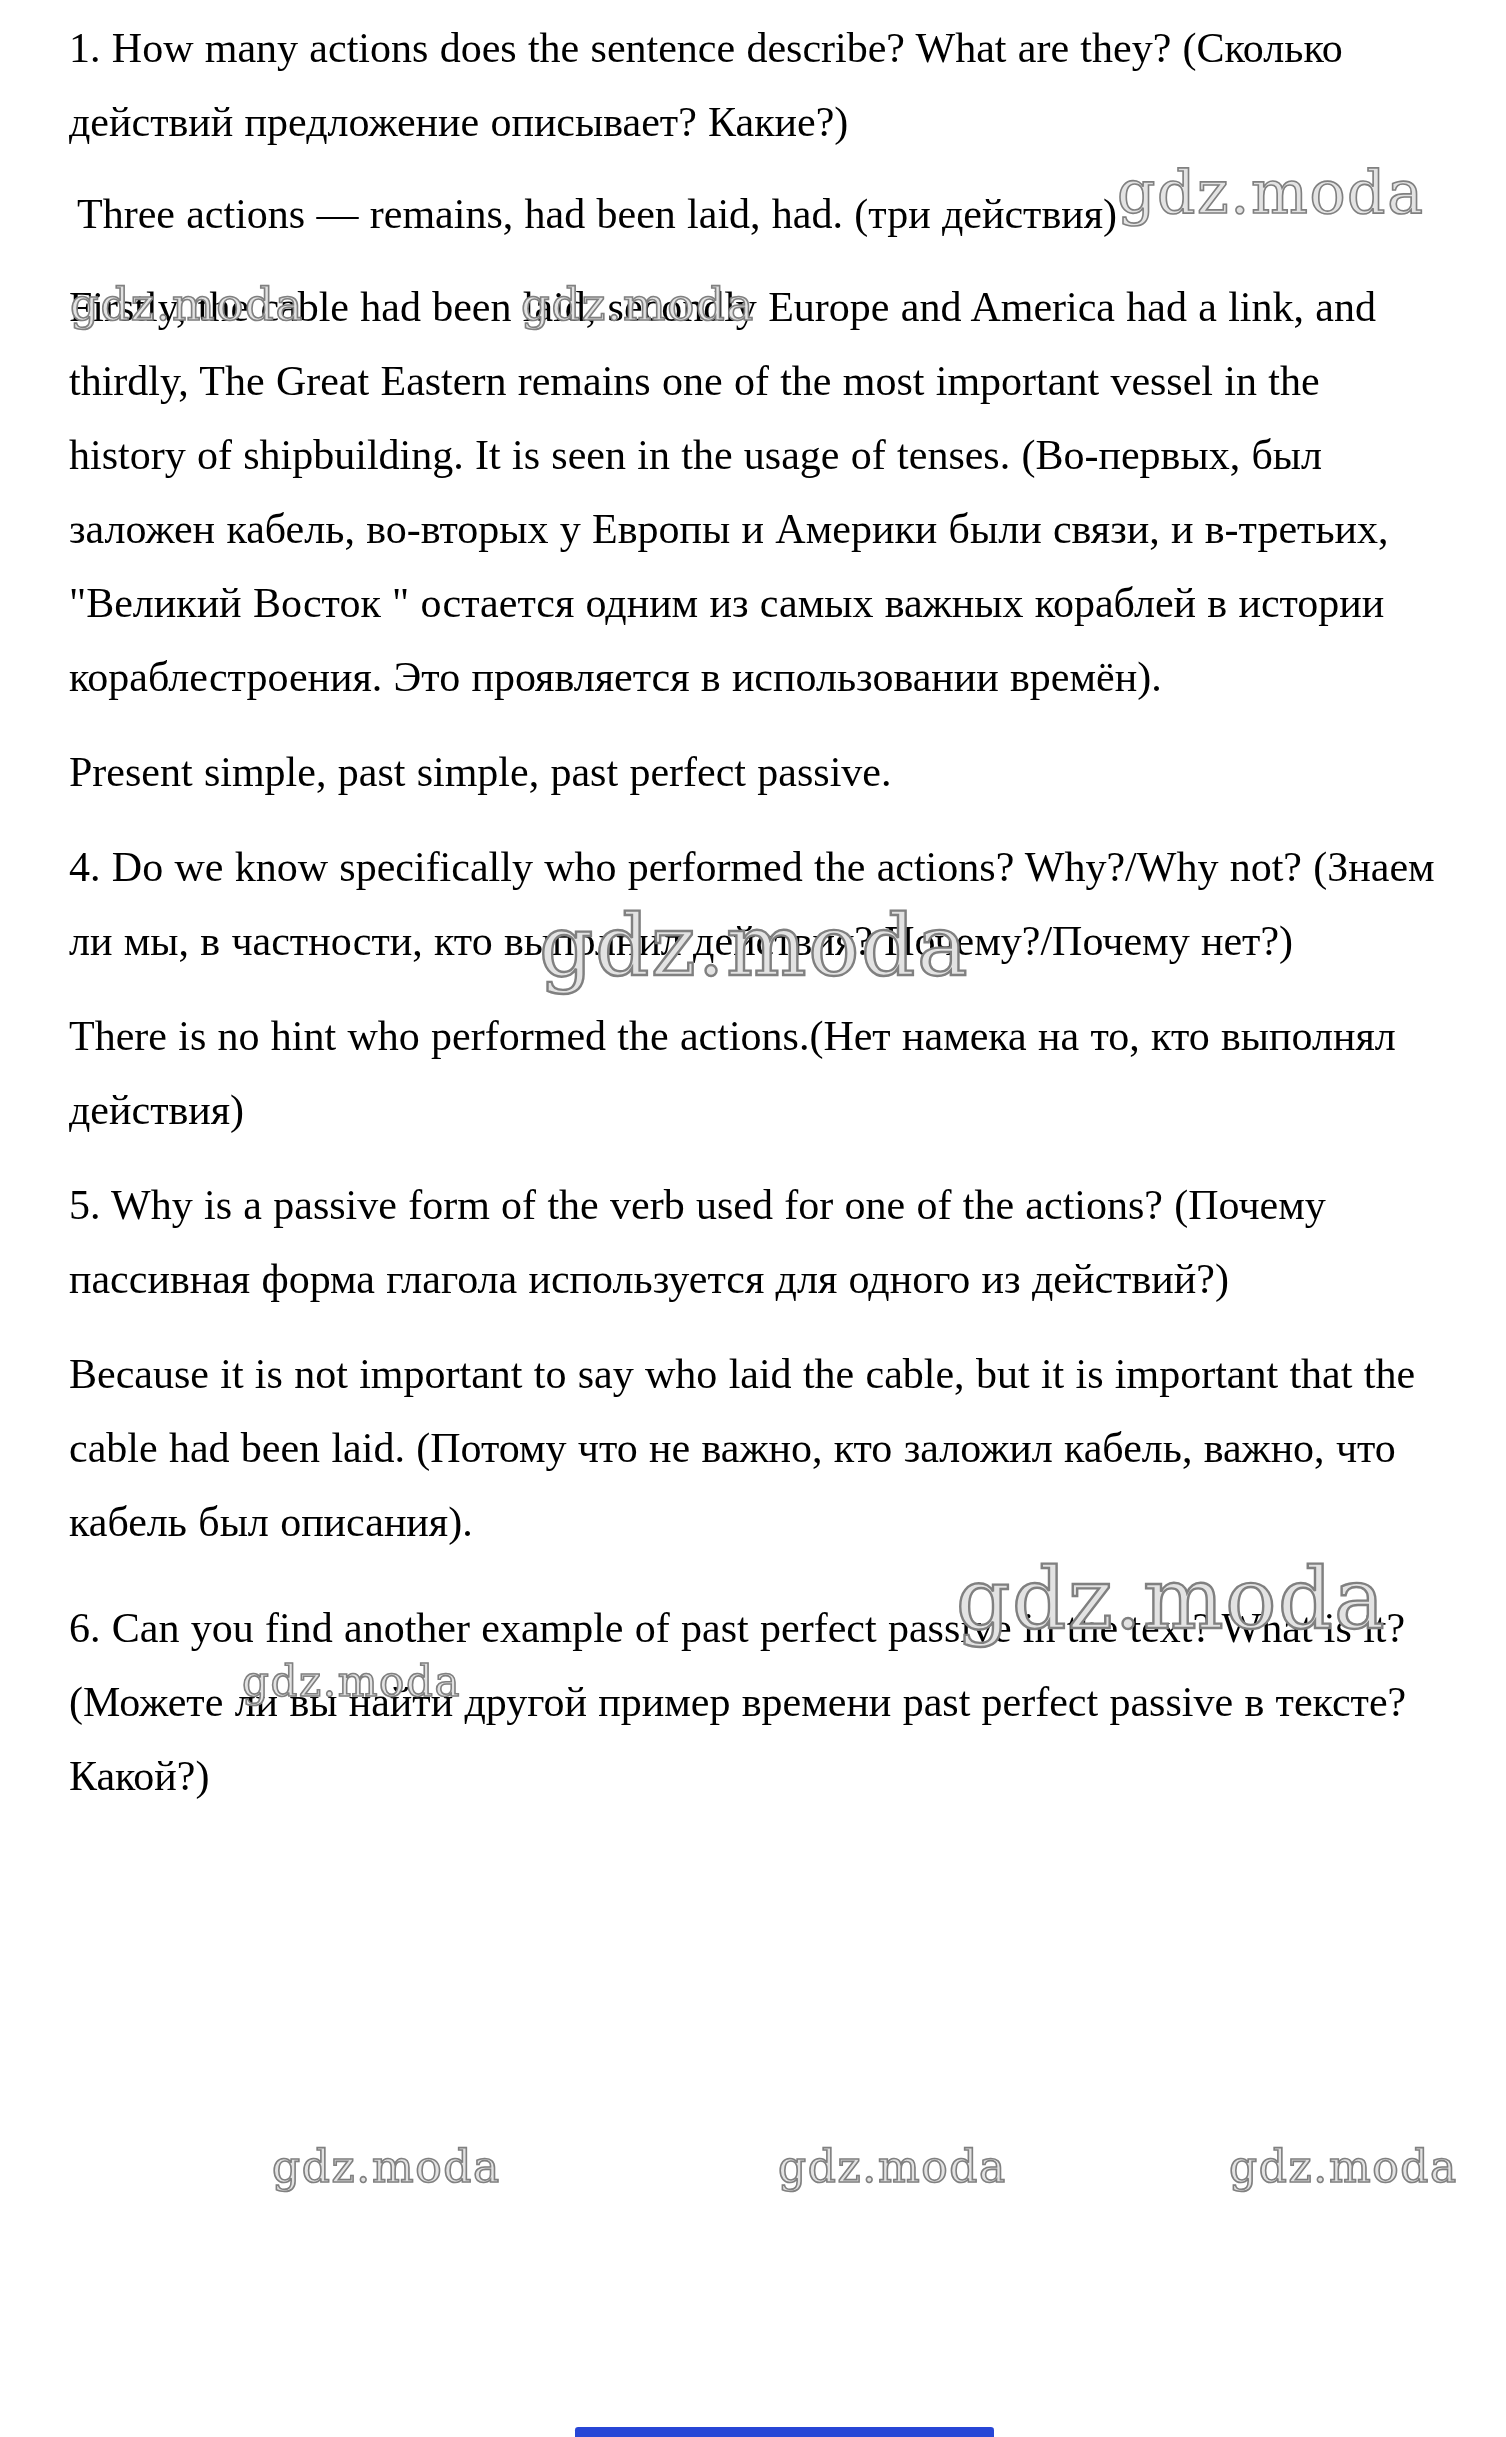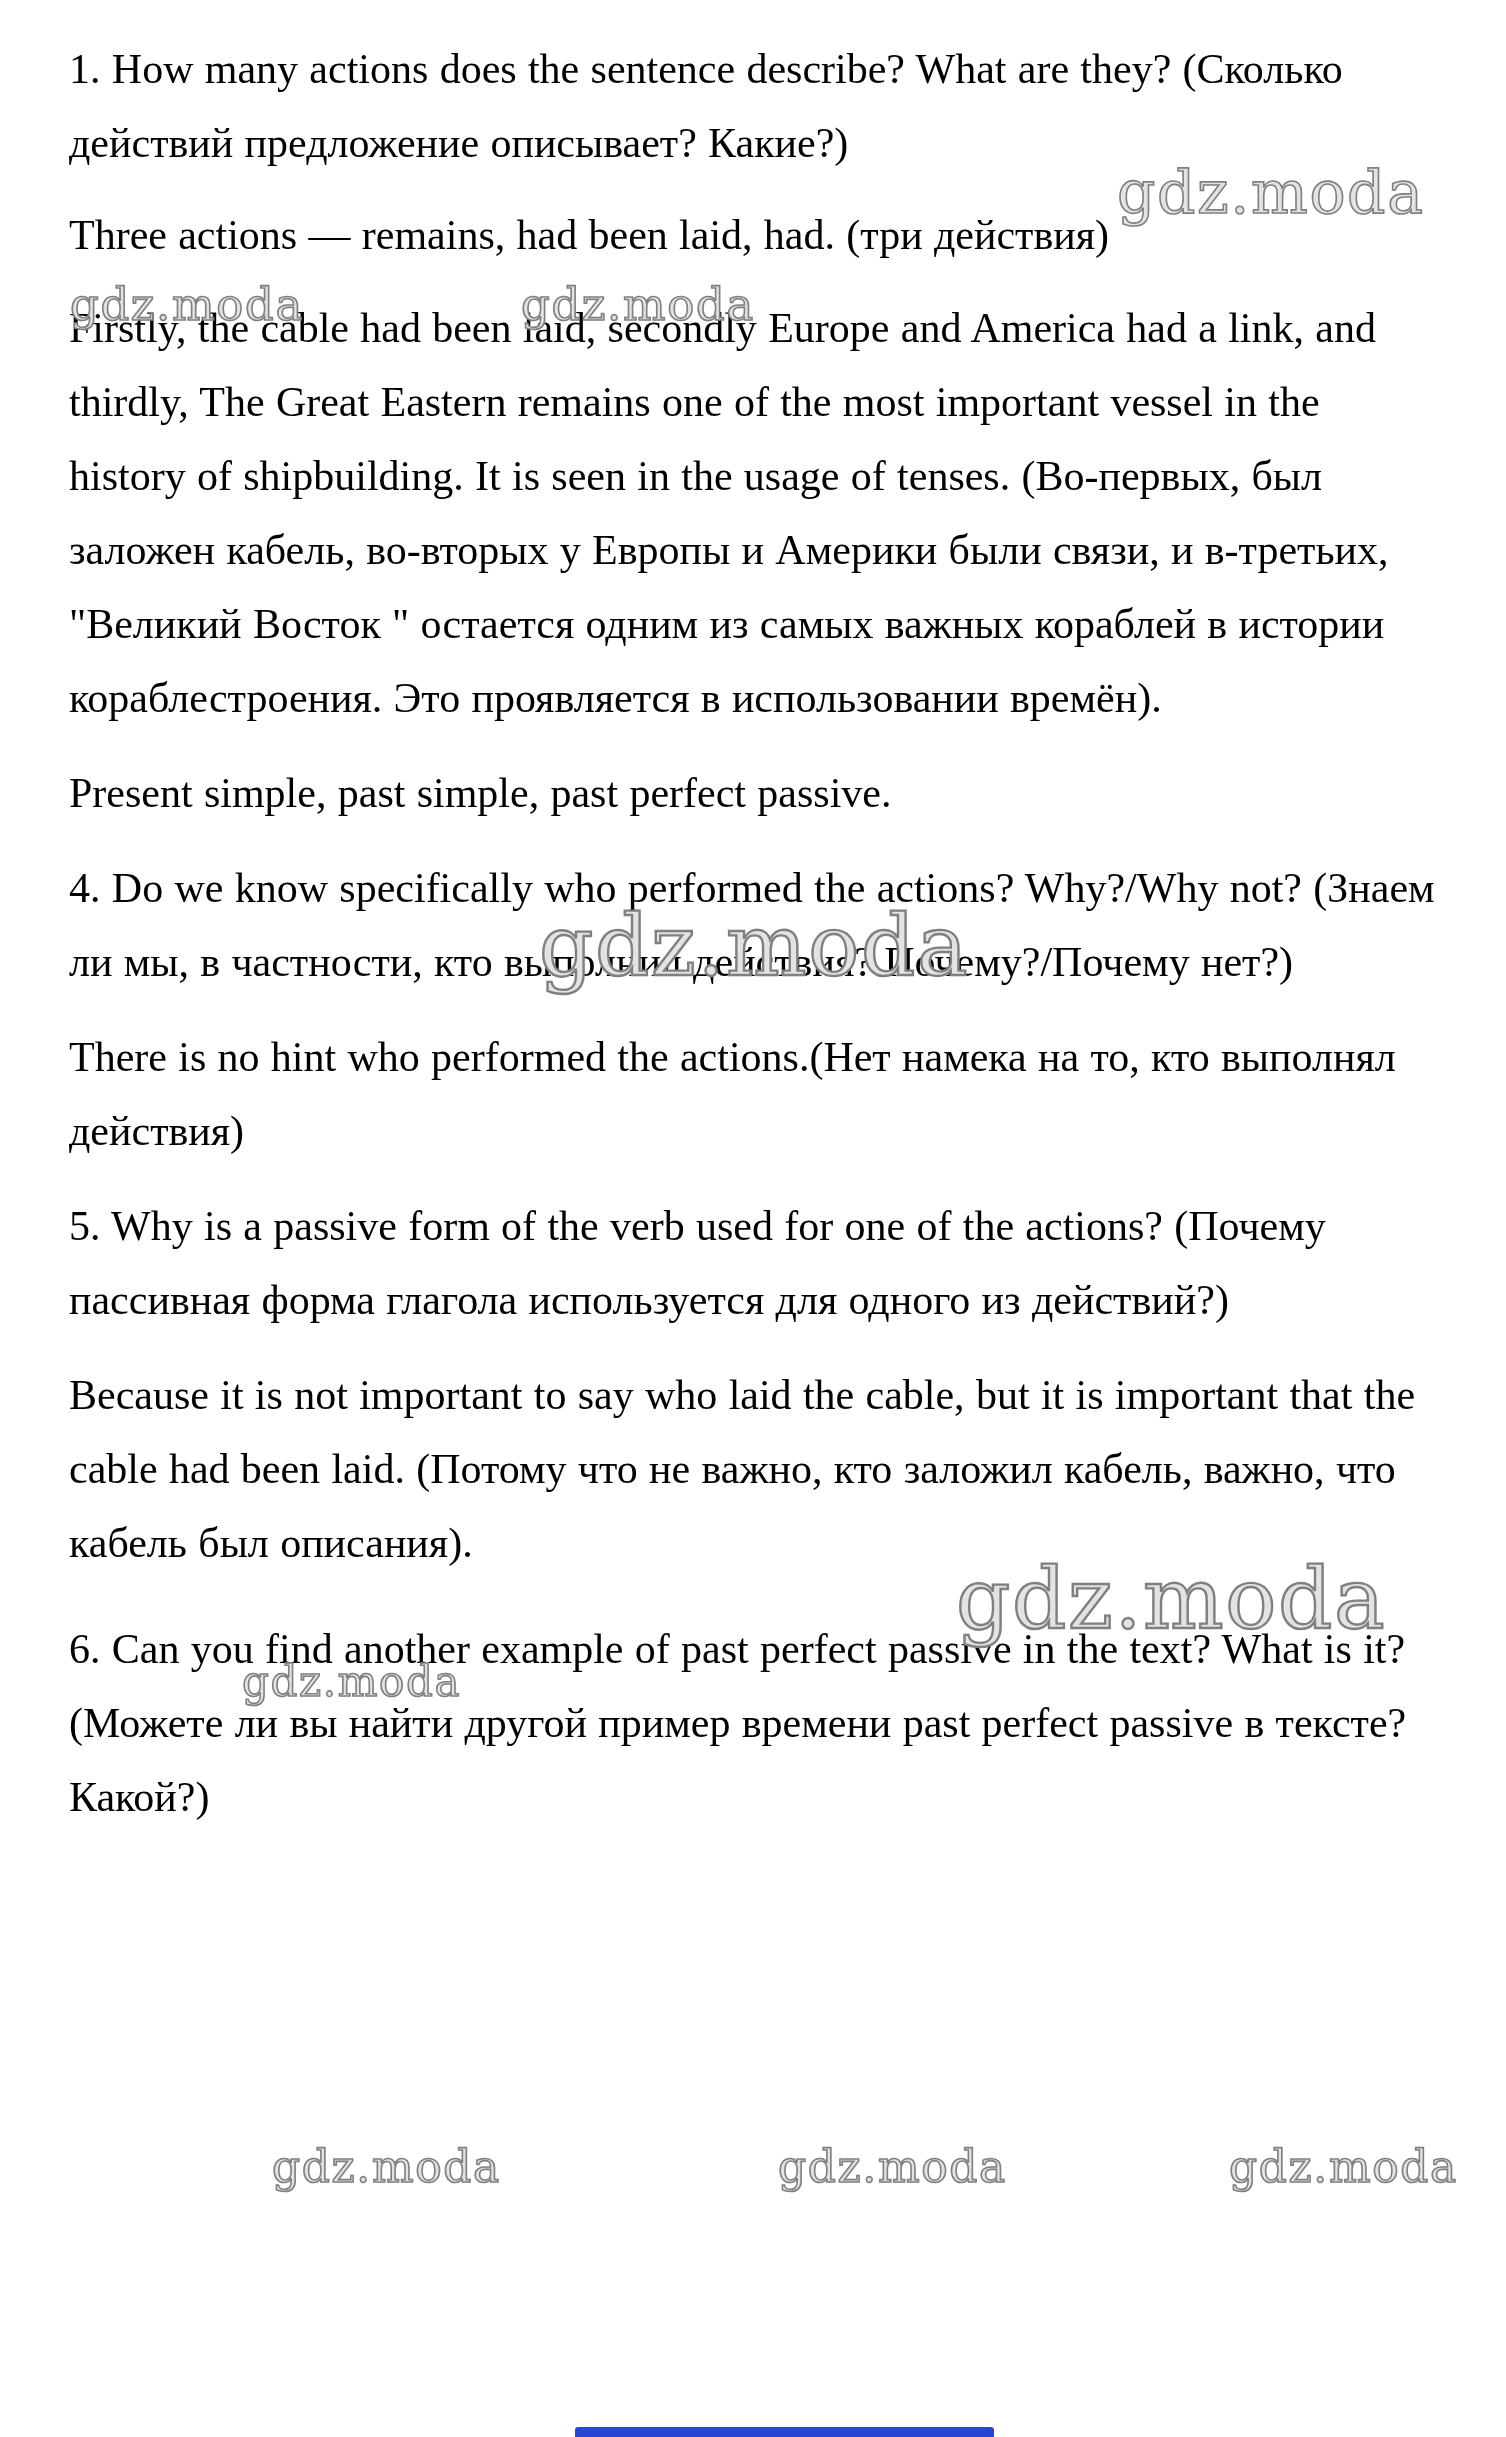--- a/index.html
+++ b/index.html
@@ -16,31 +16,31 @@
     height:2438px;
     overflow:hidden;
     font-family:"Liberation Serif","DejaVu Serif",serif;
     color:var(--text);
   }
   .page{
     position:relative;
     width:1507px;
     height:2438px;
     box-sizing:border-box;
-    padding:32px 69px 0 69px;
+    padding:11px 69px 0 69px;
     font-size:42px;
     line-height:74px;
   }
   .para{
     margin:0 0 21px 0;
     text-align:left;
     word-spacing:0.8px;
   }
   .para.q1{margin-bottom:18px;}
-  .para.a1{margin-bottom:19.3px;}
+  .para.a1{margin-bottom:19.3px;margin-left:8px;}
   .para.a5{margin-bottom:32px;}
   .para.q6{margin-bottom:0;}
   
   .wm{
     position:absolute;
     font-family:"DejaVu Serif","Liberation Serif",serif;
     font-weight:400;
     letter-spacing:1.6px;
     color:var(--watermark-fill);
     -webkit-text-stroke:1.6px var(--watermark);

